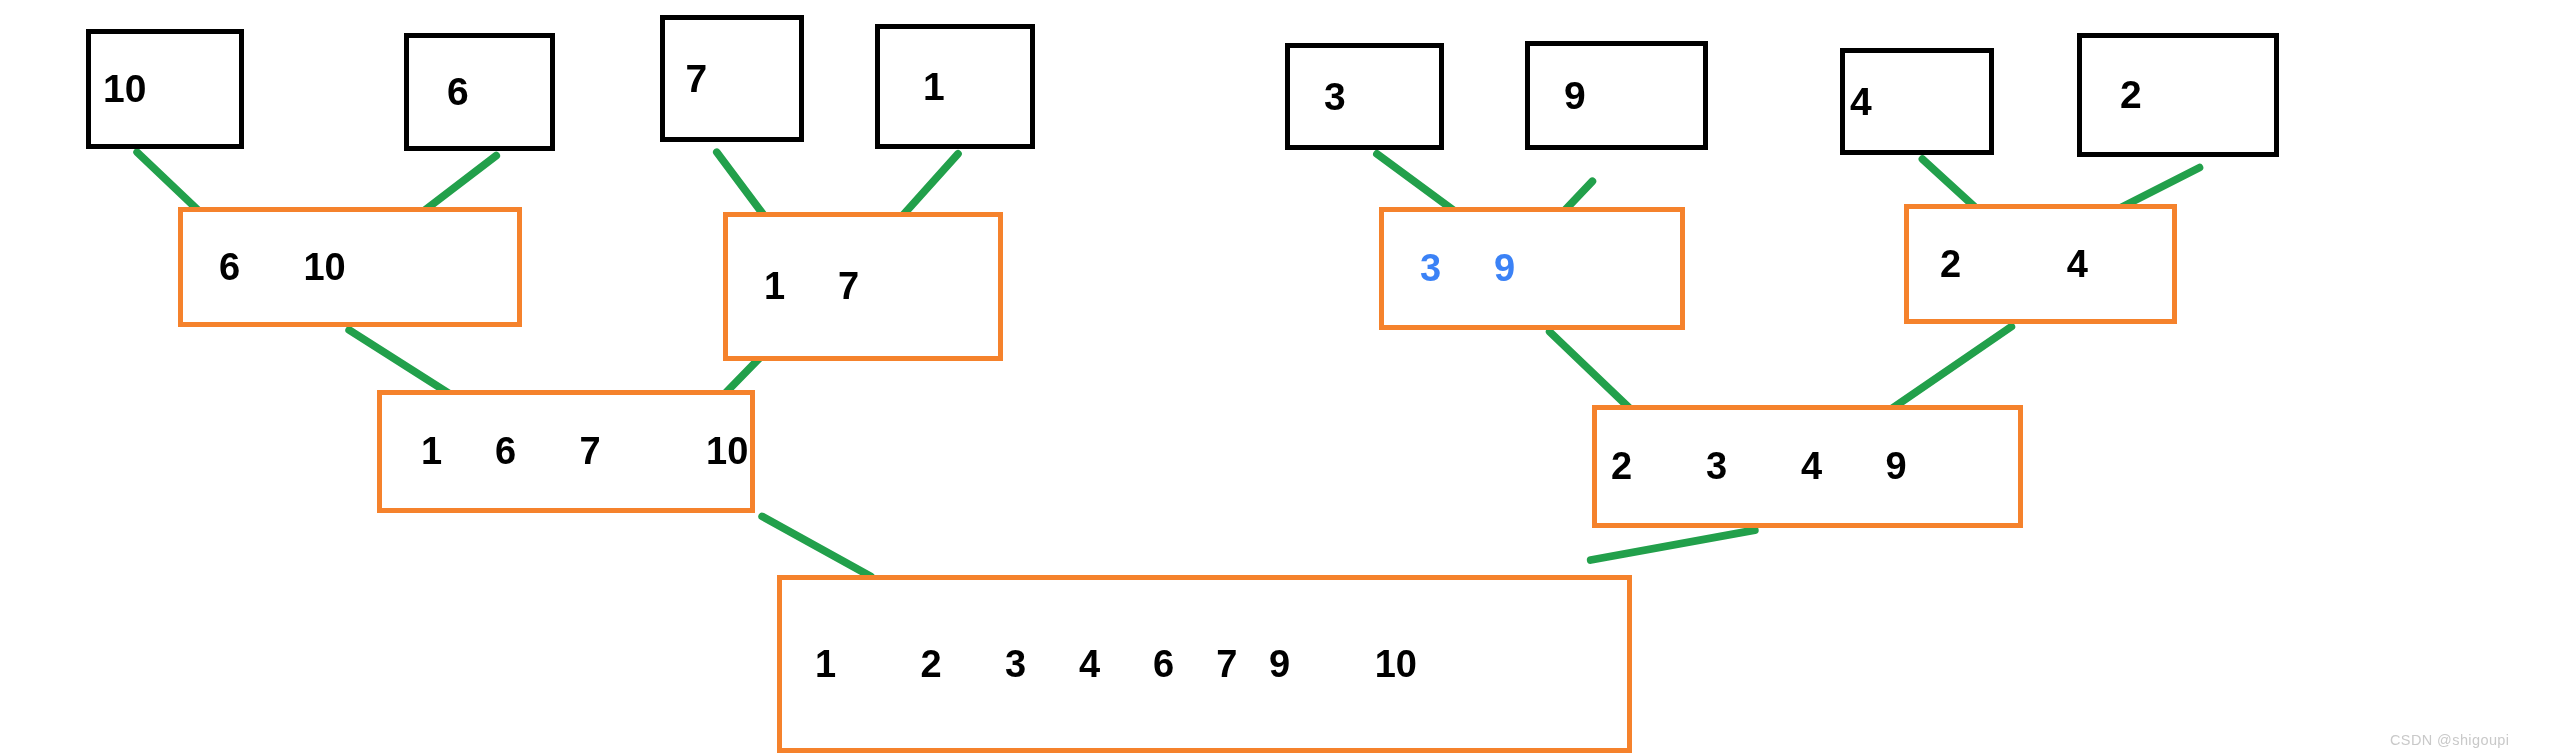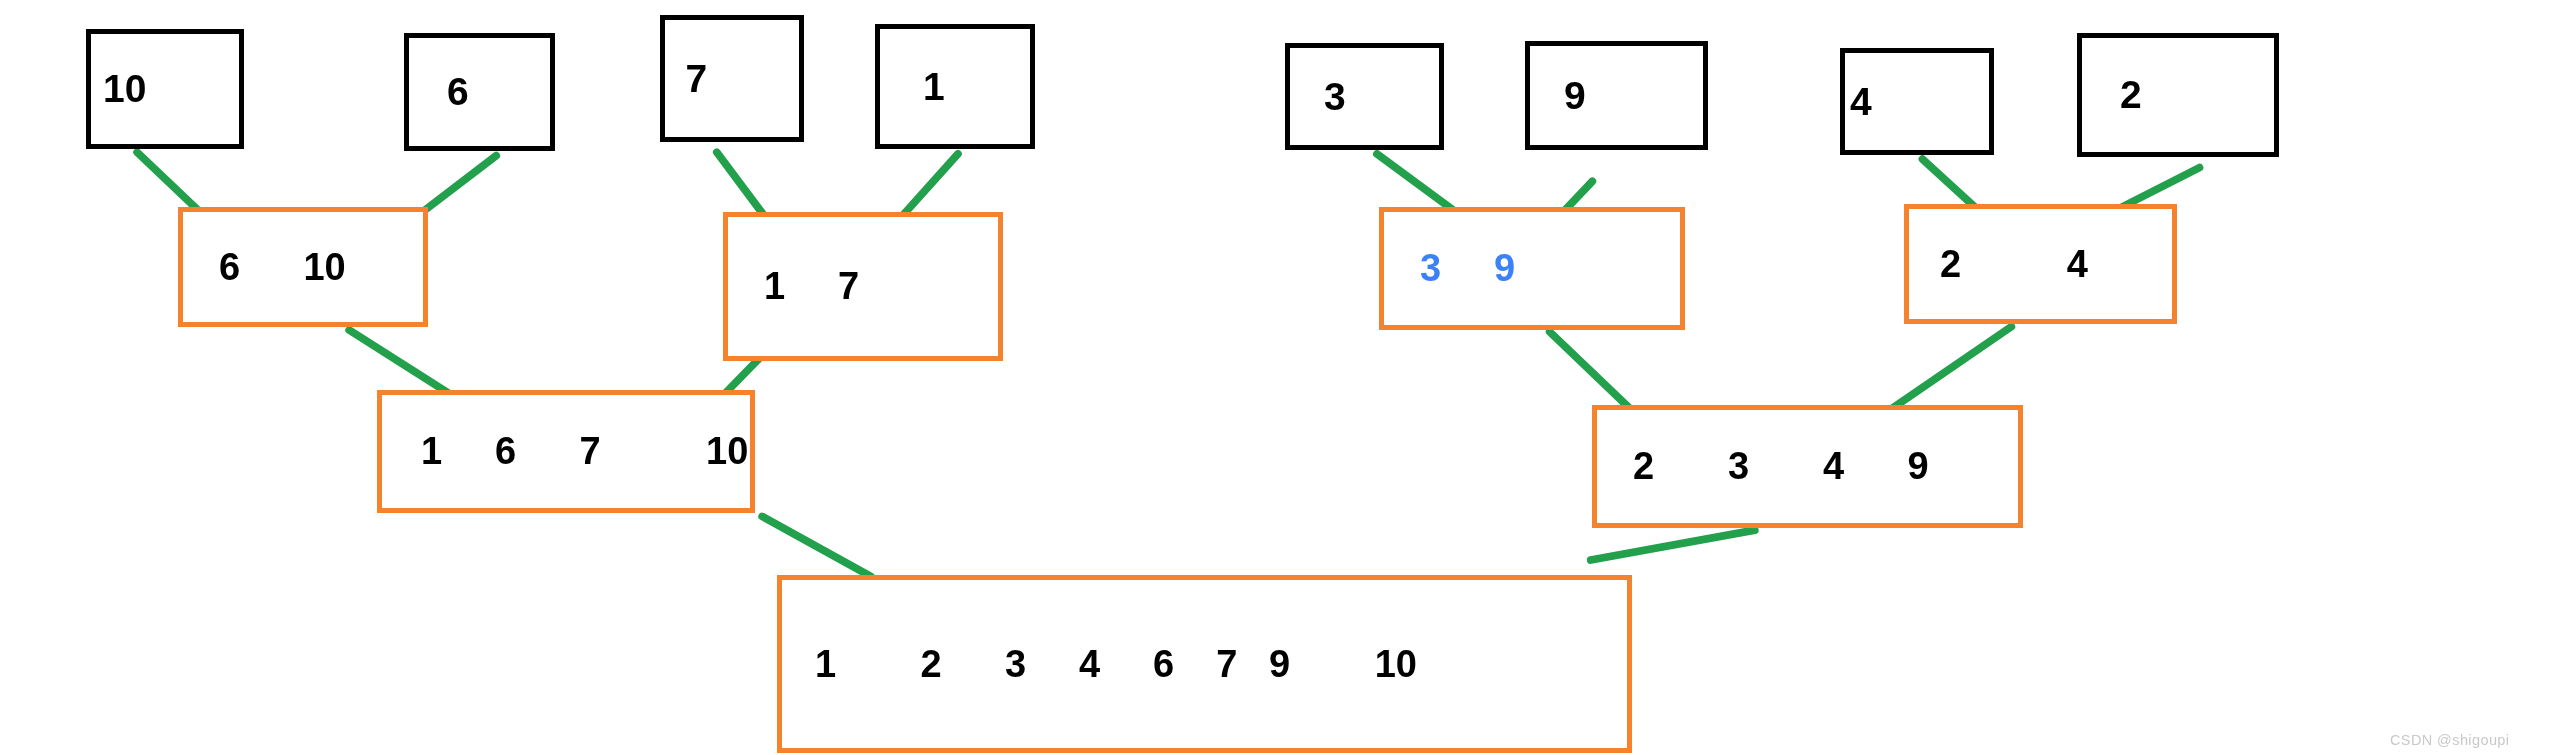--- a/index.html
+++ b/index.html
@@ -100,37 +100,37 @@
       </div>
       <div class="node leaf" style="left: 1525px; top: 41px; width: 183px; height: 109px; border-color: rgb(0, 0, 0);">
         <span class="node-label" style="font-size: 39px; color: rgb(0, 0, 0); padding-left: 34px; justify-content: flex-start;">9</span>
       </div>
       <div class="node leaf" style="left: 1840px; top: 48px; width: 154px; height: 107px; border-color: rgb(0, 0, 0);">
         <span class="node-label" style="font-size: 39px; color: rgb(0, 0, 0); padding-left: 5.1px; justify-content: flex-start;">4</span>
       </div>
       <div class="node leaf" style="left: 2077px; top: 32.5px; width: 202px; height: 124px; border-color: rgb(0, 0, 0);">
         <span class="node-label" style="font-size: 39px; color: rgb(0, 0, 0); padding-left: 38px; justify-content: flex-start;">2</span>
       </div>
-      <div class="node merged" style="left: 178px; top: 207px; width: 250px; height: 120px; border-color: rgb(245, 130, 44);">
+      <div class="node merged" style="left: 178px; top: 207px; width: 344px; height: 120px; border-color: rgb(245, 130, 44);">
         <span class="node-label" style="font-size: 38px; color: rgb(0, 0, 0); padding-left: 36px; justify-content: flex-start;">6      10</span>
       </div>
       <div class="node merged" style="left: 723px; top: 212px; width: 280px; height: 149px; border-color: rgb(245, 130, 44);">
         <span class="node-label" style="font-size: 38px; color: rgb(0, 0, 0); padding-left: 36px; justify-content: flex-start;">1     7</span>
       </div>
       <div class="node merged" style="left: 1379px; top: 207px; width: 306px; height: 123px; border-color: rgb(245, 130, 44);">
         <span class="node-label" style="font-size: 38px; color: #3b82f6; padding-left: 36px; justify-content: flex-start;">3     9</span>
       </div>
       <div class="node merged" style="left: 1904px; top: 204px; width: 273px; height: 120px; border-color: rgb(245, 130, 44);">
         <span class="node-label" style="font-size: 38px; color: rgb(0, 0, 0); padding-left: 31px; justify-content: flex-start;">2          4</span>
       </div>
       <div class="node merged" style="left: 377px; top: 390px; width: 378px; height: 123px; border-color: rgb(245, 130, 44);">
         <span class="node-label" style="font-size: 38px; color: rgb(0, 0, 0); padding-left: 39px; justify-content: flex-start;">1     6      7          10</span>
       </div>
       <div class="node merged" style="left: 1592px; top: 405px; width: 431px; height: 123px; border-color: rgb(245, 130, 44);">
-        <span class="node-label" style="font-size: 38px; color: rgb(0, 0, 0); padding-left: 36px; justify-content: flex-start;">2       3       4      9</span>
+        <span class="node-label" style="font-size: 38px; color: rgb(0, 0, 0); padding-left: 14px; justify-content: flex-start;">2       3       4      9</span>
       </div>
       <div class="node merged" style="left: 777px; top: 575px; width: 855px; height: 178px; border-color: rgb(245, 130, 44);">
         <span class="node-label" style="font-size: 38px; color: rgb(0, 0, 0); padding-left: 33px; justify-content: flex-start;">1        2      3     4     6    7   9        10</span>
       </div>
     </div>
 
   <div class="watermark" style="left: 2390px; top: 732px; color: rgb(201, 201, 201);">CSDN @shigoupi</div>
 
 </div>
 

